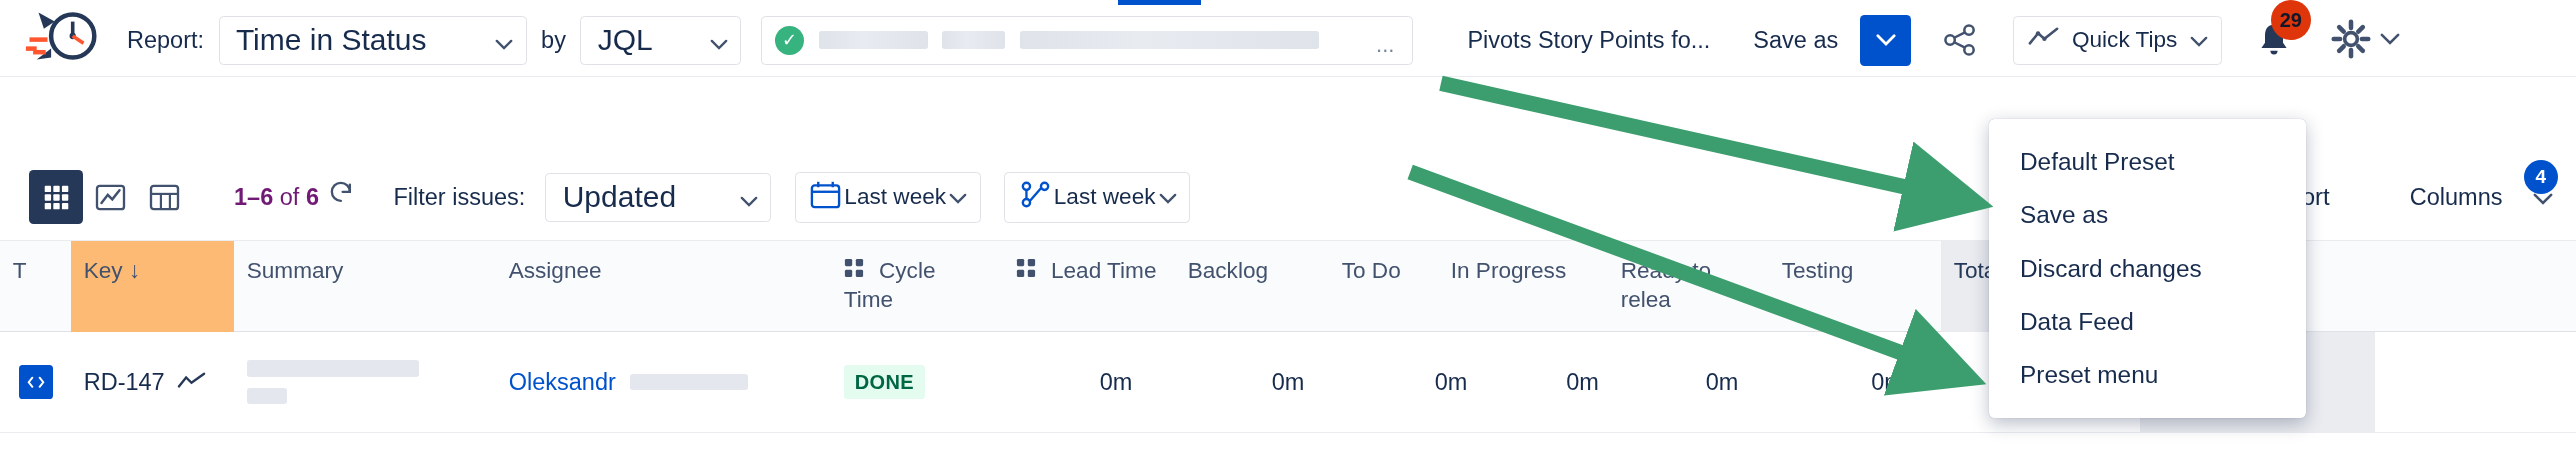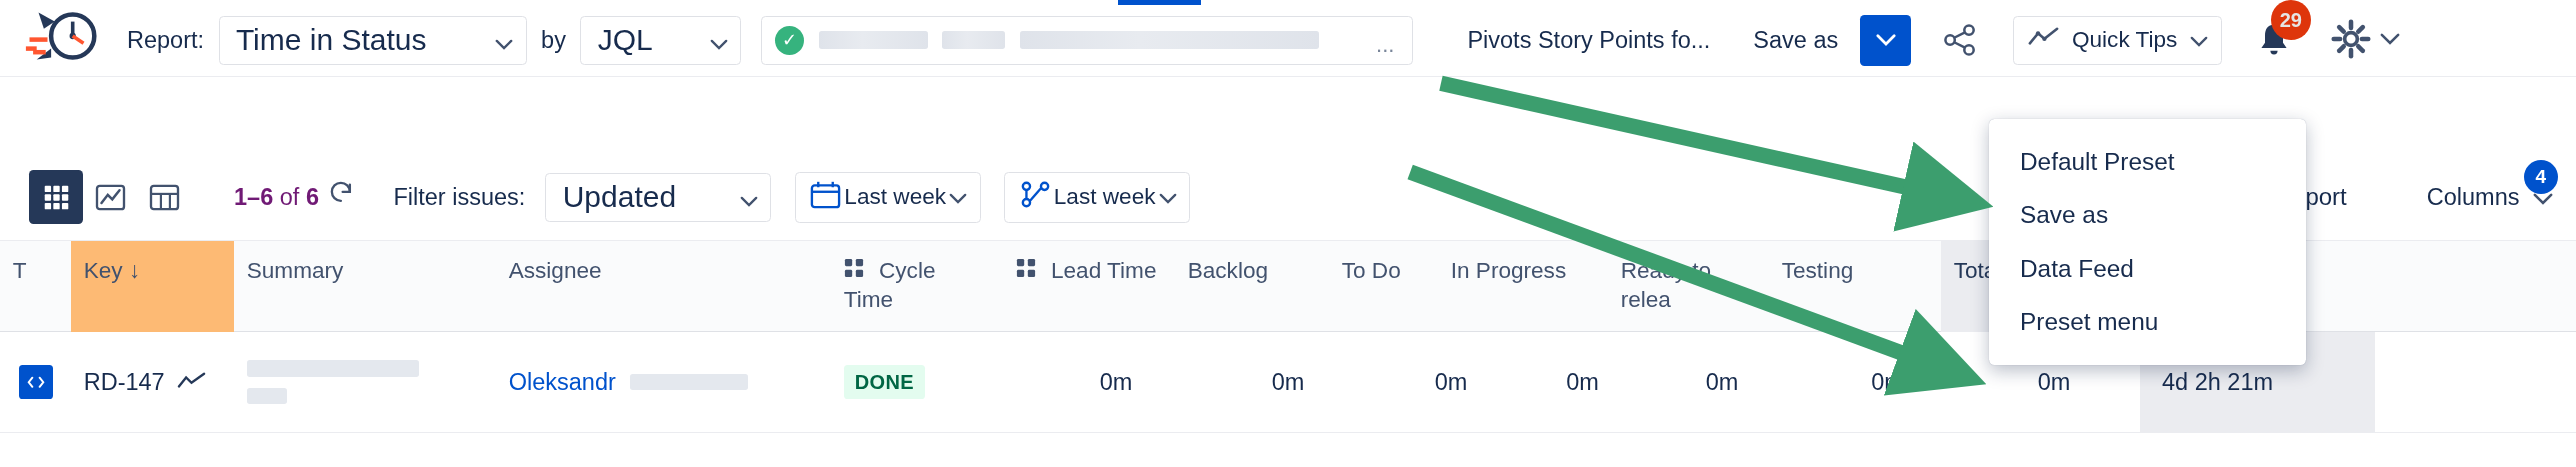--- a/index.html
+++ b/index.html
@@ -82,21 +82,21 @@
   }
   .share-btn { margin-left:23.5px; }
   .tips-box {
     height:49px; border:1.8px solid #dfe1e6; border-radius:4.5px; background:#fff;
     display:flex; align-items:center; padding:0 12.7px 0 14.5px; margin-left:27px;
     font-size:22.6px; color:#172b4d; gap:12.7px; white-space:nowrap;
   }
   .bell-wrap { position:relative; margin-left:27px; }
   .badge {
     position:absolute; top:-14.5px; right:-11px; min-width:40px; height:40px;
-    border-radius:20px; background:#de350b; color:#e5e5e5; font-size:20px;
+    border-radius:20px; background:#de350b; color:#0f172a; font-size:20px;
     display:flex; align-items:center; justify-content:center; padding:0 7.2px;
     font-weight:bold;
   }
   .gear-wrap { margin-left:31px; display:flex; align-items:center; gap:9px; }
 
   
   .toolbar2 {
     position:absolute; top:154px; left:0; width:2576px; height:87px;
     display:flex; align-items:center; border-bottom:0.9px solid #ebecf0;
     background:#fff;
@@ -128,21 +128,21 @@
   .toggle .knob { width:23.5px; height:23.5px; border-radius:50%; background:#fff; }
   .toggle .x { margin-left:7.2px; font-size:18px; }
   .format-chip {
     display:flex; align-items:center; gap:14.5px; margin-left:31px;
     font-size:23.5px; color:#172b4d; white-space:nowrap;
   }
   .export-btn {
     font-size:24px; color:#172b4d; margin-left:36px; white-space:nowrap;
   }
   .columns-chip {
-    display:flex; align-items:center; gap:13px; margin-left:80px; margin-right:23.5px;
+    display:flex; align-items:center; gap:30px; margin-left:80px; margin-right:23.5px;
     font-size:23.5px; color:#172b4d; white-space:nowrap; position:relative;
   }
   .col-badge {
     position:absolute; top:-23.5px; right:-5.4px; width:34px; height:34px;
     border-radius:17px; background:#0052cc; color:#fff; font-size:19px;
     display:flex; align-items:center; justify-content:center; font-weight:bold;
   }
 
   
   .table { position:absolute; top:241px; left:0; width:2576px; }
@@ -520,20 +520,21 @@
     <div class="td center" style="width:161px">0m</div>
     <div class="td center" style="width:172px">0m</div>
     <div class="td td-total" style="width:235px;padding-left:22px">4d 2h 21m</div>
   </div>
 
 </div>
 
 <div class="menu">
   <div class="menu-item">Default Preset</div>
   <div class="menu-item">Save as</div>
+  <div class="menu-item">Discard changes</div>
   <div class="menu-item">Data Feed</div>
   <div class="menu-item">Preset menu</div>
 </div>
 
 <svg class="arrows" width="2576" height="467" viewBox="0 0 2846 516">
   <defs>
     <marker id="ah" markerWidth="6" markerHeight="6" refX="3.2" refY="3" orient="auto">
       <path d="M0,0 L6,3 L0,6 Z" fill="#3c9e6e"></path>
     </marker>
   </defs>

